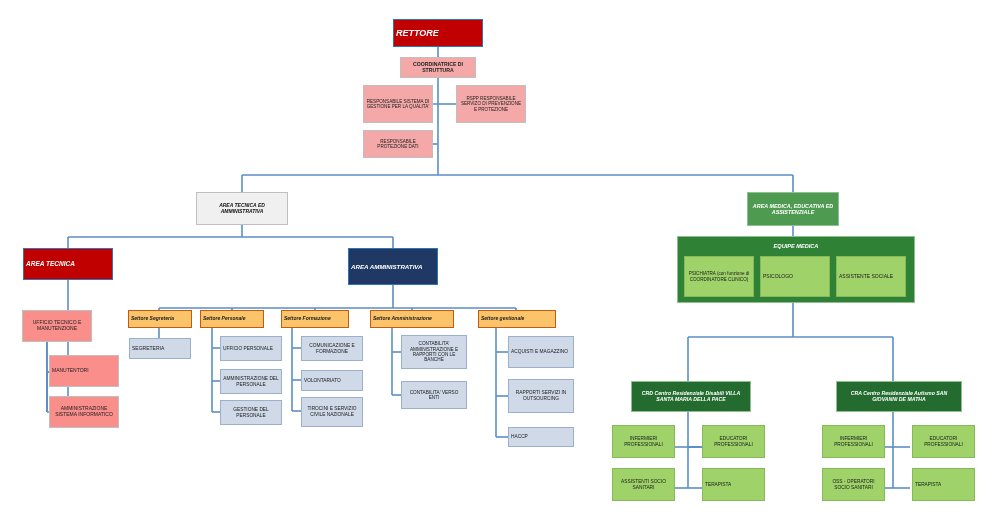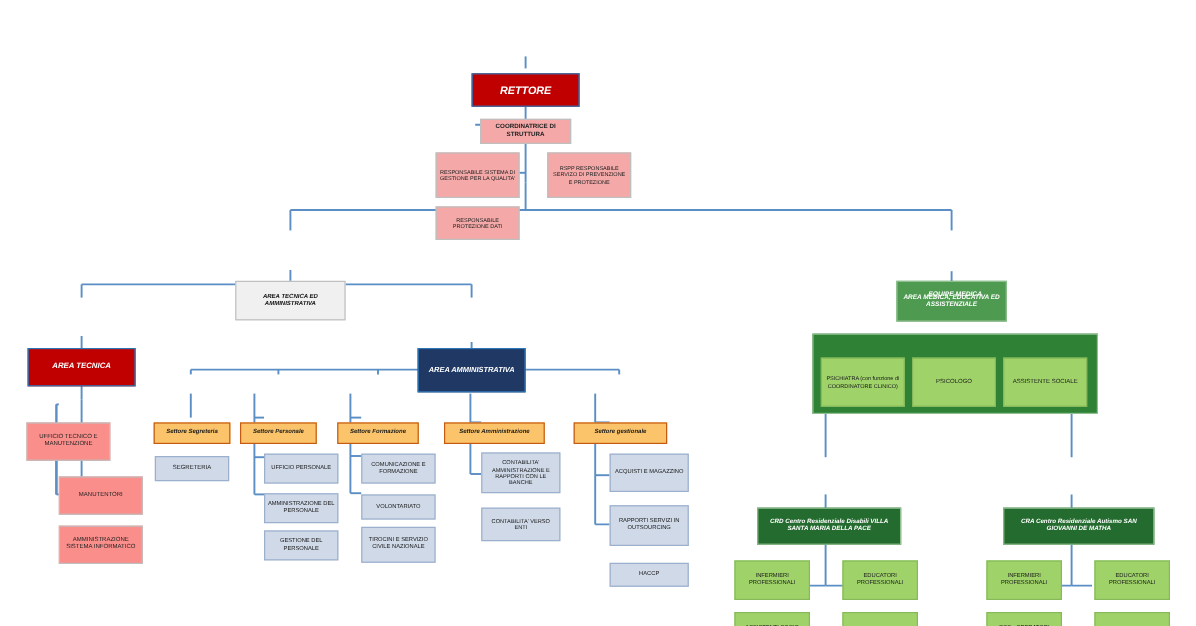--- a/index.html
+++ b/index.html
@@ -1,21 +1,21 @@
 <!DOCTYPE html>
 <html><head>
 <meta charset="utf-8">
 <style>
   html,body{margin:0;padding:0;background:#ffffff;}
   body{font-family:"Liberation Sans",sans-serif;}
   #chart{position:relative;width:997px;height:522px;overflow:hidden;background:#fff;}
   #wires{position:absolute;left:0;top:0;width:997px;height:522px;}
   .node{position:absolute;box-sizing:border-box;display:flex;align-items:center;
-        justify-content:center;text-align:center;line-height:1.15;
-        overflow:hidden;z-index:2;margin-top:42px;}
+        text-align:center;line-height:1.15;
+        overflow:hidden;z-index:2;}
   .node span{display:block;padding:1px 2px;}
 
   
   .n-red{background:#c00000;border:1px solid #2e75b6;color:#ffffff;
          font-style:italic;font-weight:bold;}
   .n-pink{background:#f4a9a8;border:1px solid #bfbfbf;color:#222222;}
   .n-pink2{background:#f98e8b;border:1px solid #bfbfbf;color:#222222;}
   .n-grey{background:#f0f0f0;border:1px solid #bfbfbf;color:#111111;
           font-style:italic;font-weight:bold;}
   .n-navy{background:#1f3864;border:1px solid #2e75b6;color:#ffffff;

